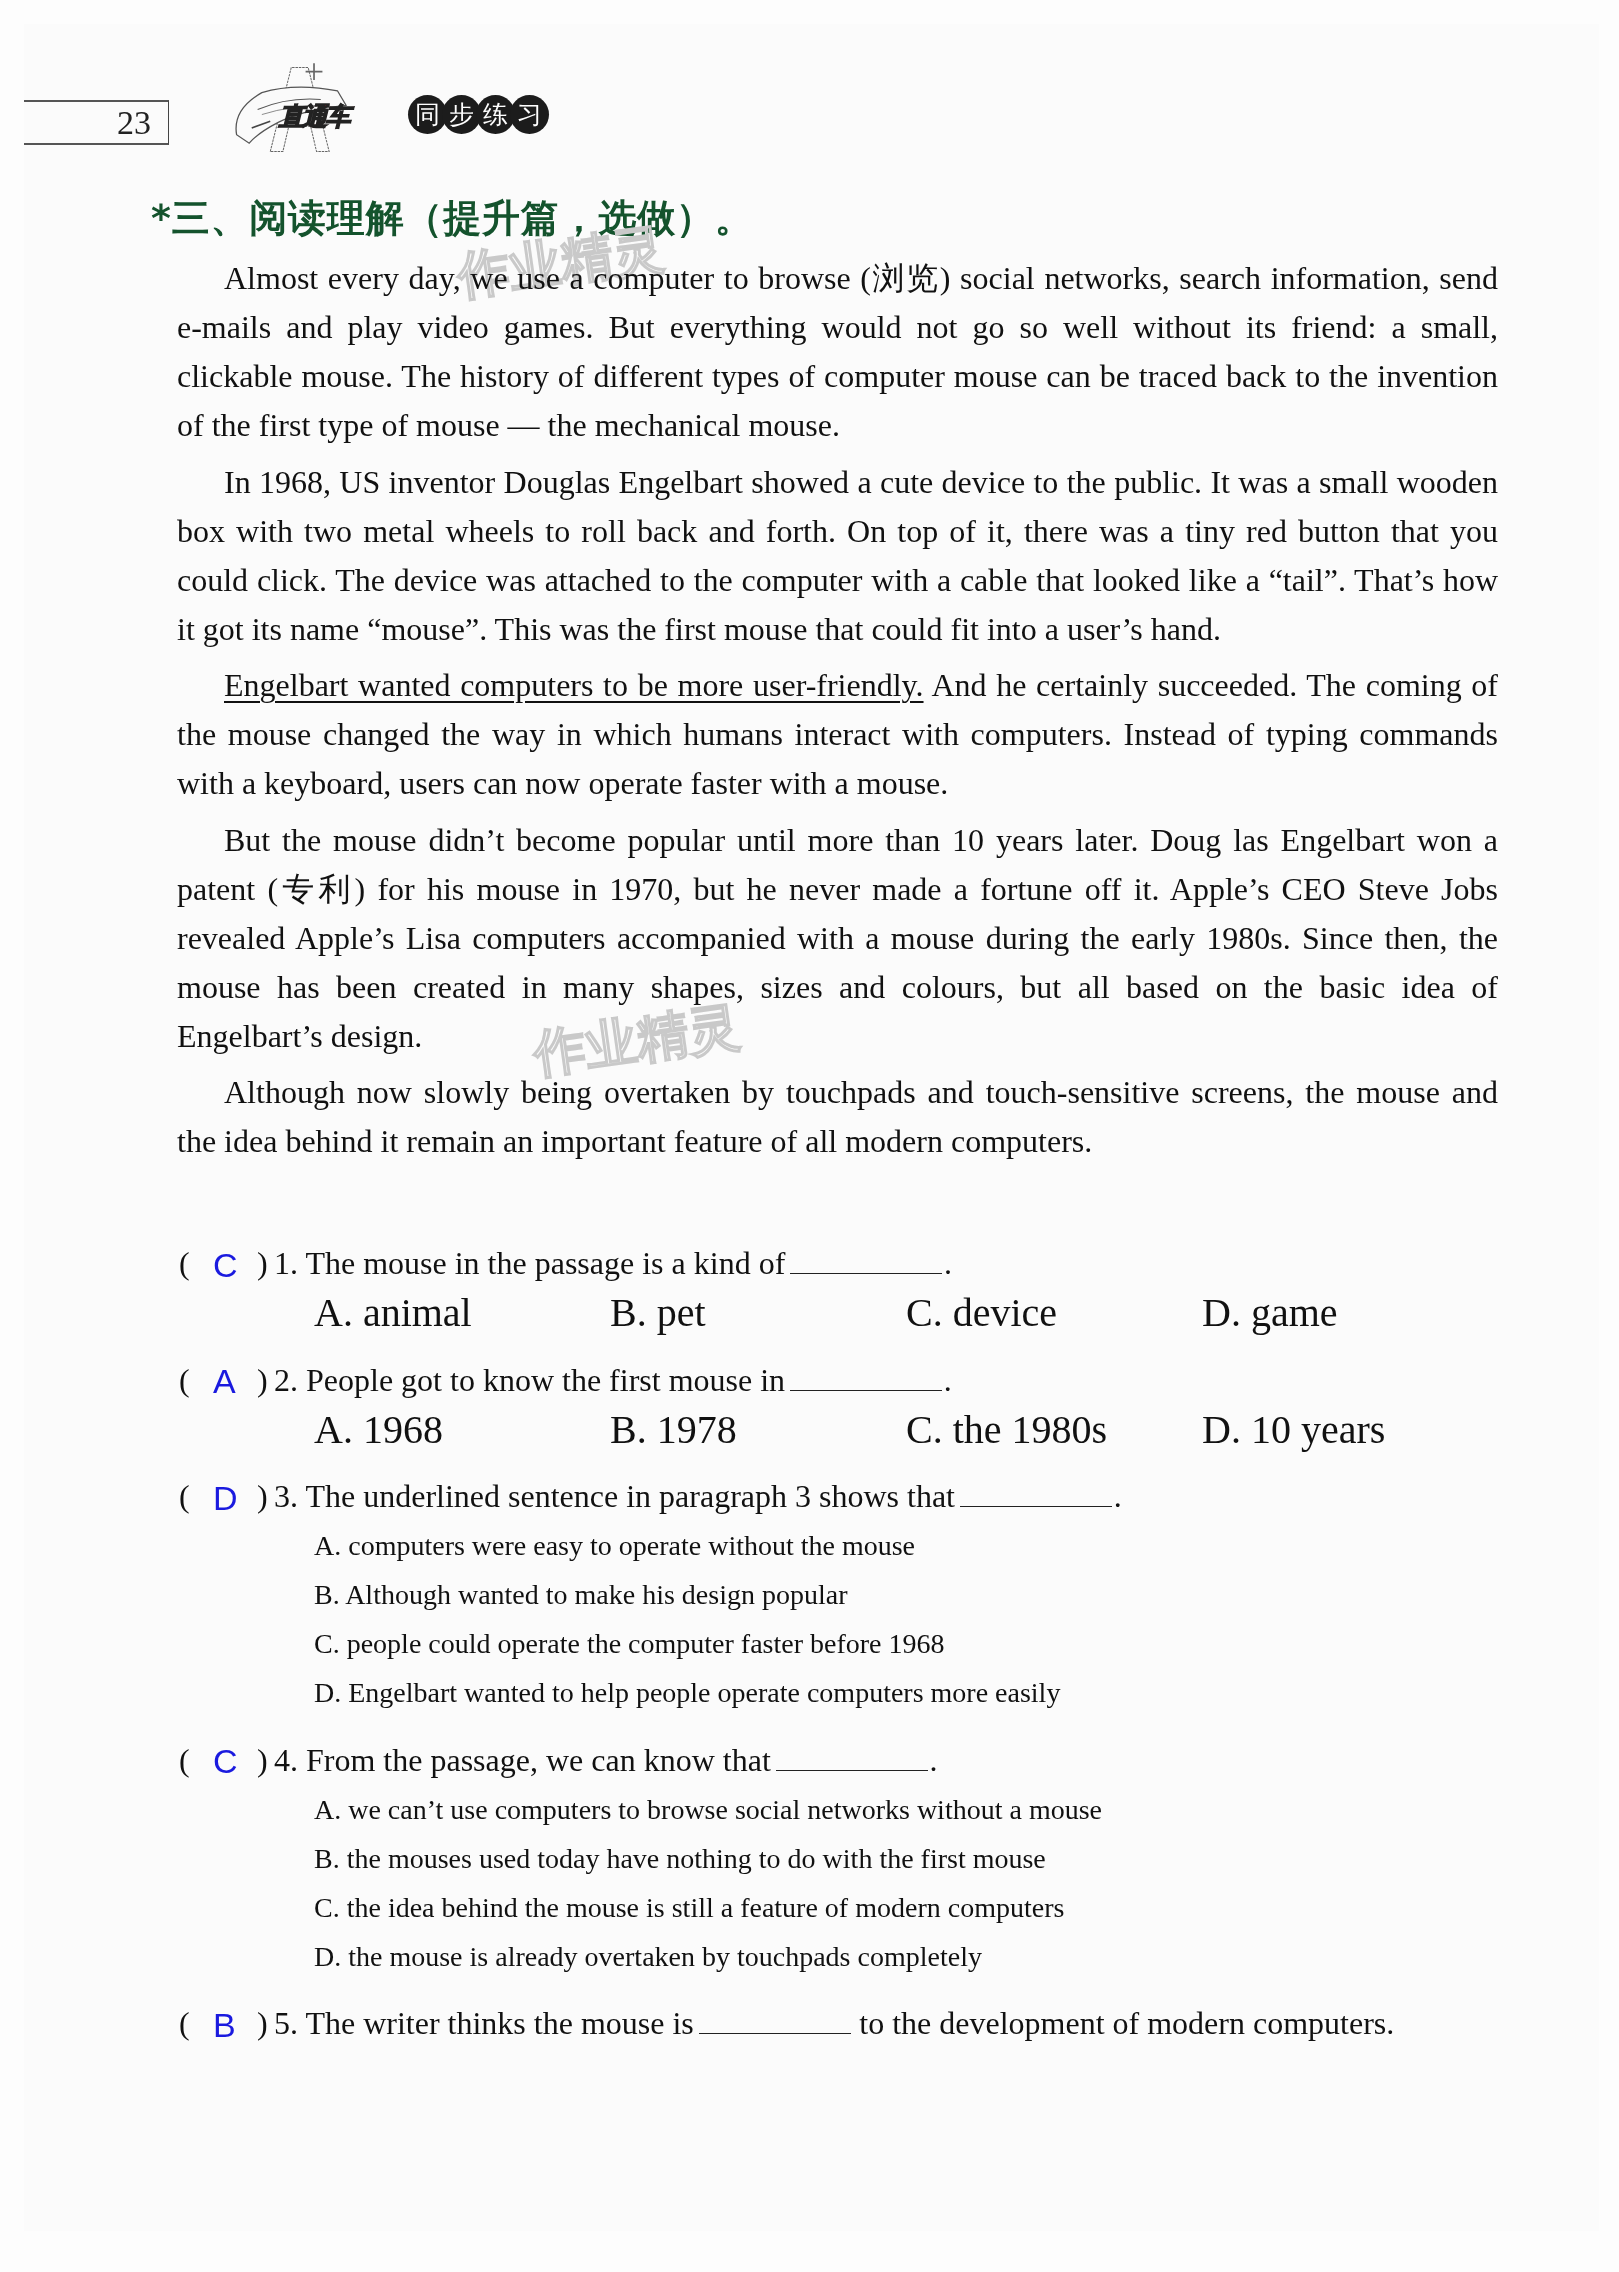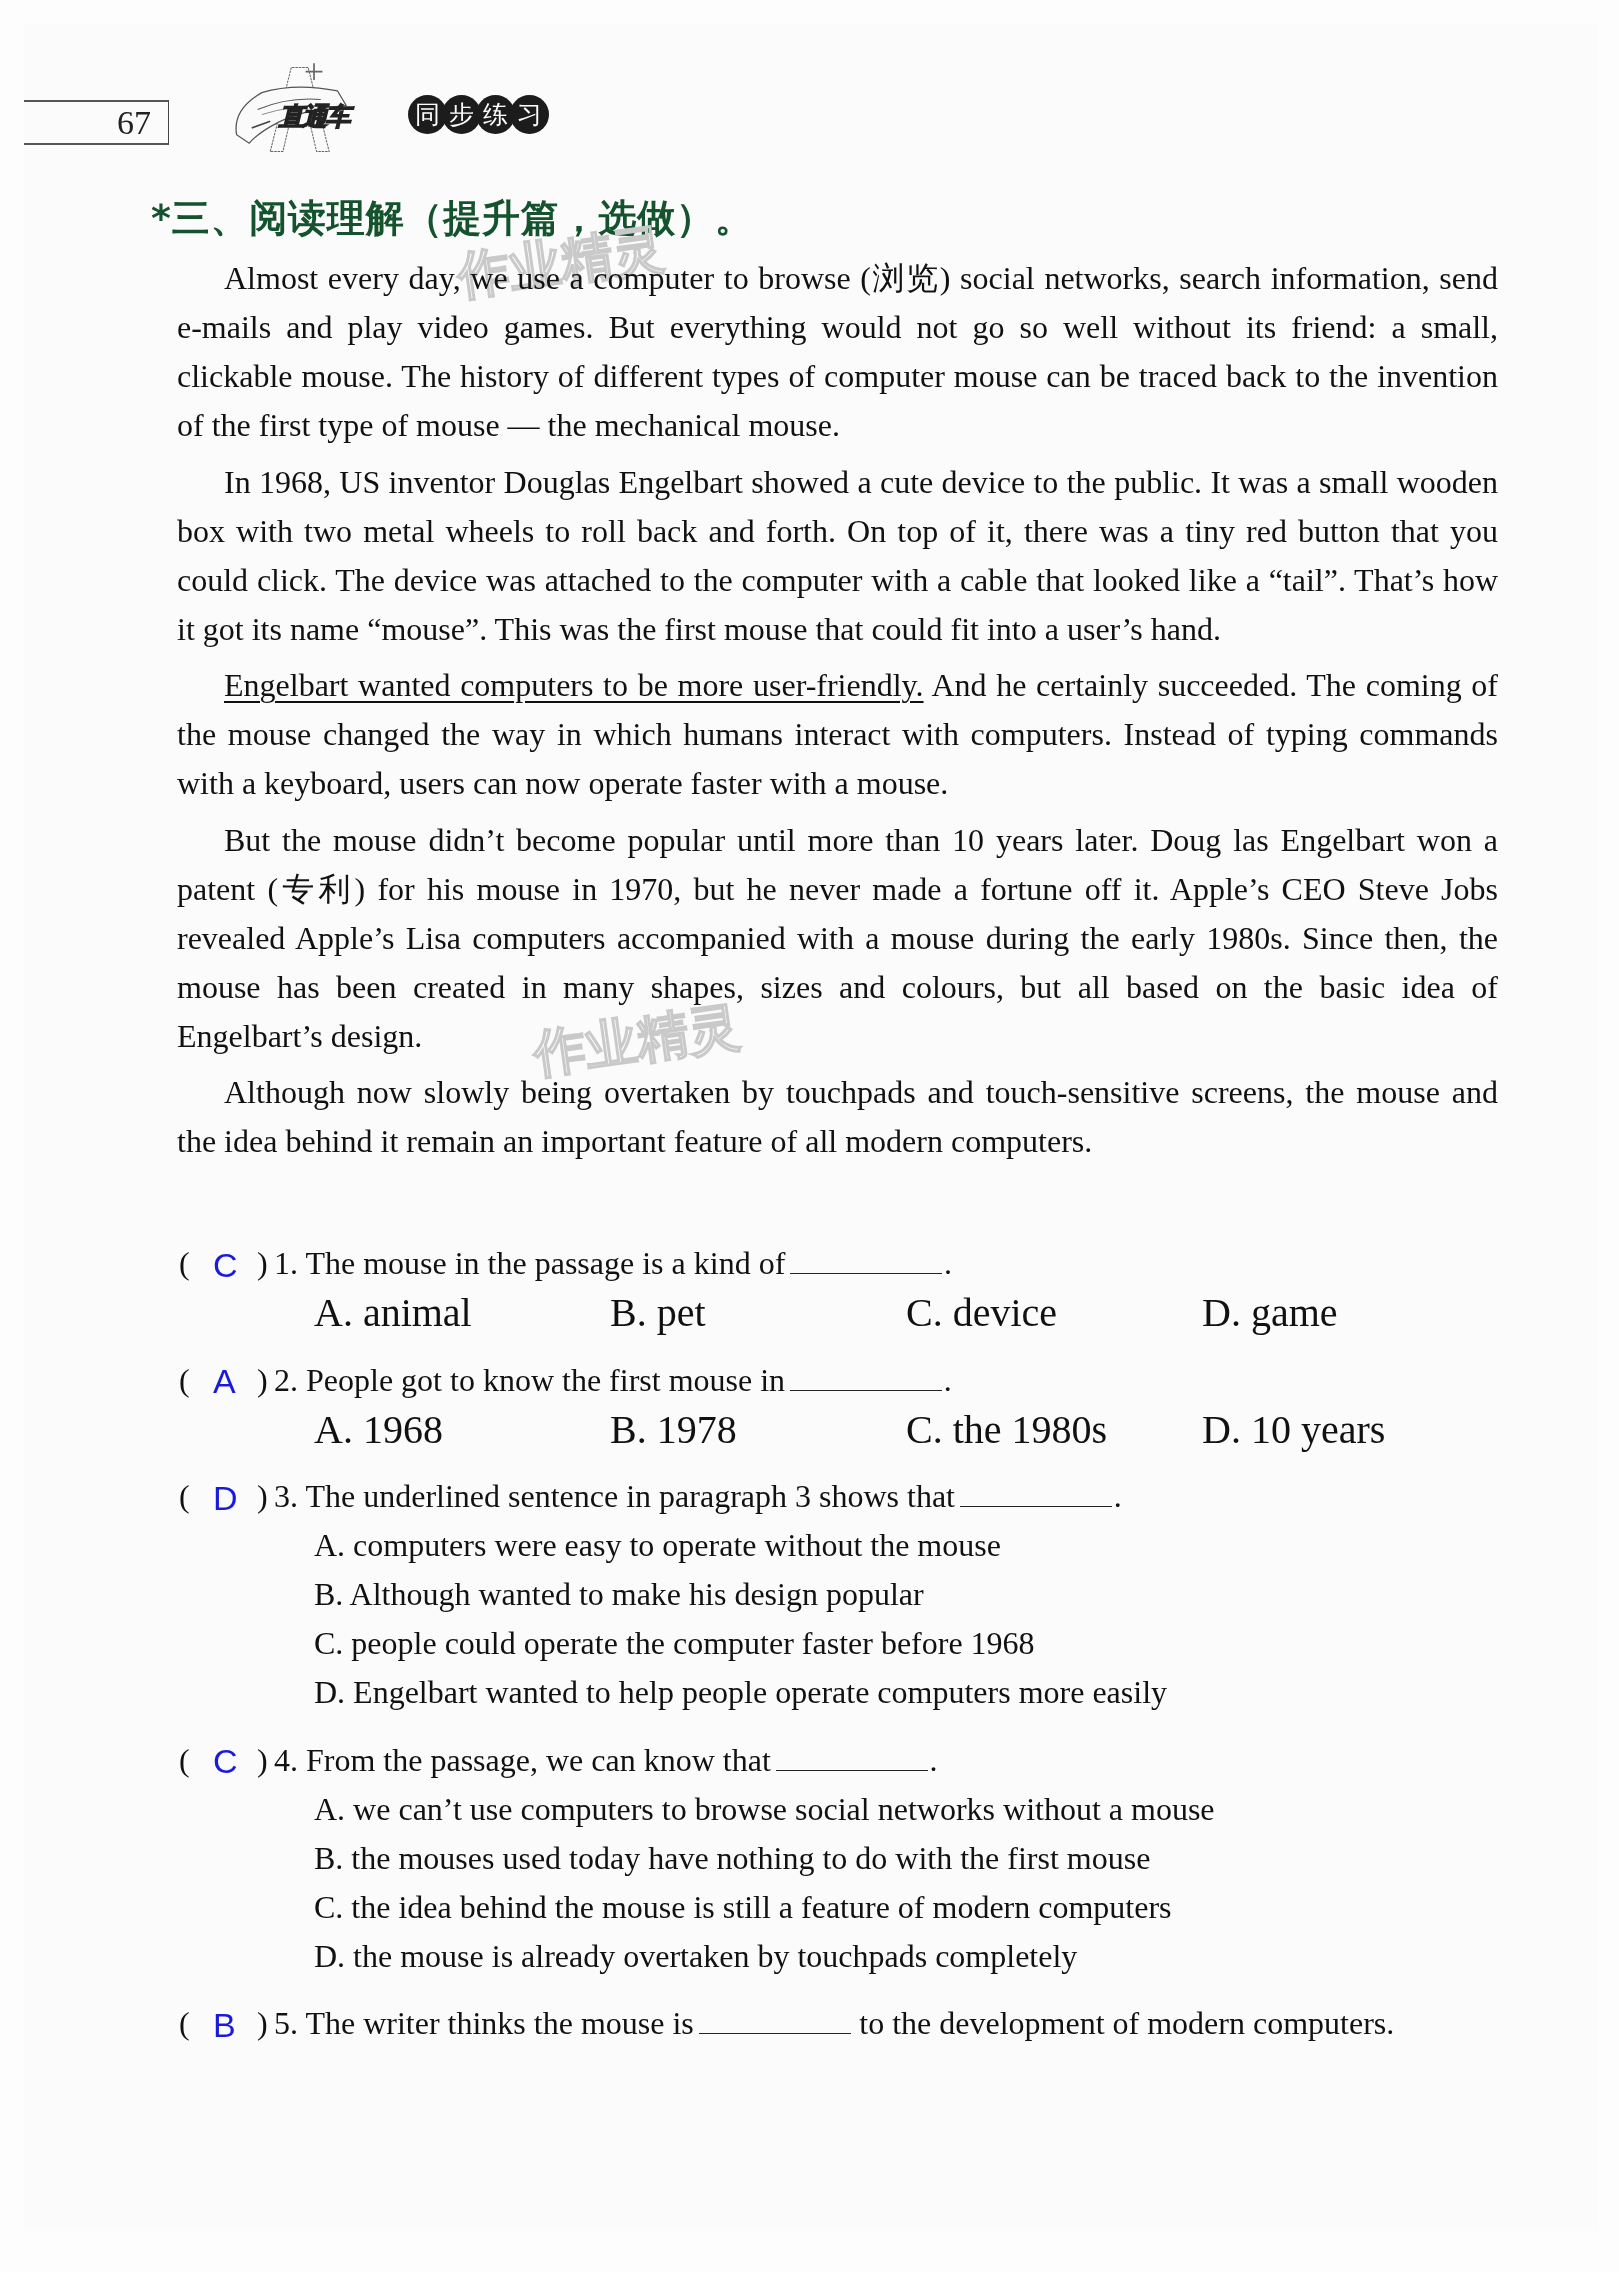--- a/index.html
+++ b/index.html
@@ -51,34 +51,34 @@
   .q-paren .ans {
     position: absolute; left: 34px; top: 1.7px; color: #1a1adf; font-size: 34px;
     font-family: "Liberation Sans", sans-serif; font-weight: normal;
   }
   .blank {
     display: inline-block; width: 152px; border-bottom: 1.7px solid #222; height: 34px;
     margin: 0 1.7px 0 5px; vertical-align: baseline;
   }
   .opts-row { display: flex; font-size: 40px; line-height: 49px; padding-left: 135px; }
   .opts-row span { display: inline-block; width: 302px; }
-  .opts-col { font-size: 32px; line-height: 49px; padding-left: 135px; }
+  .opts-col { font-size: 28px; line-height: 49px; padding-left: 135px; }
   .opts-col div { white-space: nowrap; }
   
   .wm {
     position: absolute; font-family: "DejaVu Sans", sans-serif; font-size: 52px; font-weight: bold;
     color: transparent; -webkit-text-stroke: 1.3px #c9c9c9; transform: rotate(-8deg); pointer-events: none;
   }
 </style>
 </head>
 <body>
 
 <div class="page"></div>
 
-<div class="pg-box">67</div>
+<div class="pg-box">23</div>
 
 <svg class="logo" viewBox="0 0 200 120">
   <path d="M70 110 L95 10 L115 10 L140 110 L125 110 L118 80 L92 80 L85 110 Z" fill="none" stroke="#666" stroke-width="1.2" stroke-dasharray="3 1"></path>
   <path d="M122 5 L122 25 M112 15 L132 15" stroke="#666" stroke-width="2" fill="none"></path>
   <path d="M30 90 Q25 60 60 40 Q100 28 150 38 L160 55 Q110 60 80 75 Q55 88 45 100 Z" fill="#fafafa" stroke="#555" stroke-width="1.5"></path>
   <path d="M55 60 Q90 45 130 48" stroke="#555" stroke-width="1.2" fill="none"></path>
   <path d="M60 66 Q95 55 135 55" stroke="#777" stroke-width="1" fill="none"></path>
   <path d="M48 82 L70 74" stroke="#444" stroke-width="2" fill="none"></path>
 </svg>
 <div class="logo-text">直通车</div>

